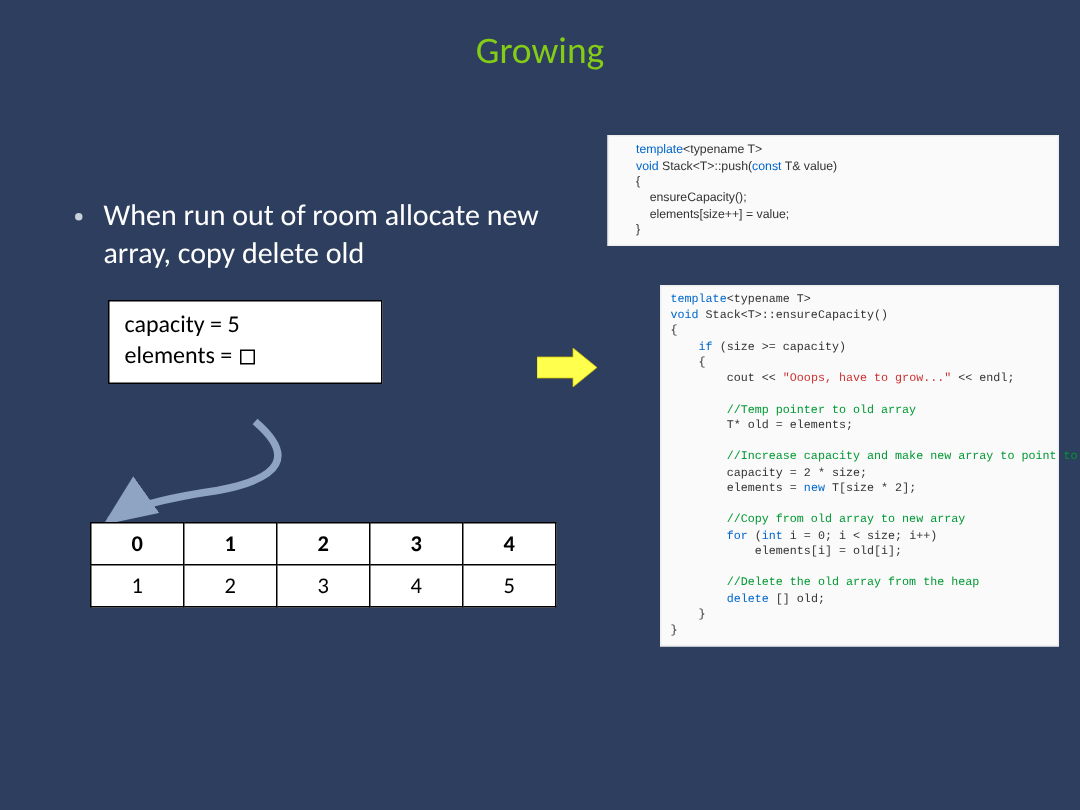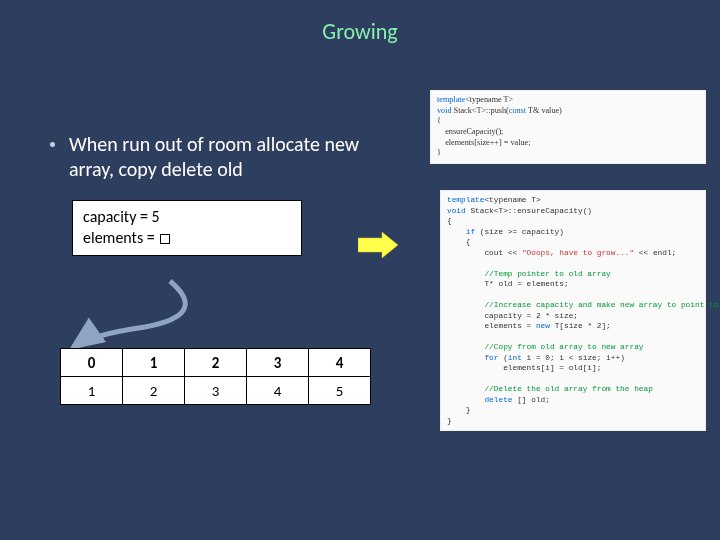--- a/index.html
+++ b/index.html
@@ -6,22 +6,22 @@
   body {
     width: 720px;
     height: 540px;
     background: #2d3e5f;
     font-family: "Calibri", "Segoe UI", sans-serif;
     position: relative;
     overflow: hidden;
   }
   .title {
     text-align: center;
-    color: #86efac;
-    font-size: 22px;
+    color: #84cc16;
+    font-size: 25px;
     font-weight: 400;
     padding-top: 18px;
     padding-bottom: 8px;
   }
   .left-col {
     position: absolute;
     left: 50px;
     top: 132px;
     width: 340px;
   }
@@ -39,21 +39,21 @@
     margin-top: 10px; margin-right: 14px;
     flex-shrink: 0;
   }
   .state-box {
     border: 1.5px solid #000;
     background: #fff;
     color: #000;
     font-size: 16px;
     line-height: 1.3;
     padding: 6px 10px;
-    width: 230px;
+    width: 183px;
     margin-left: 22px;
     position: relative;
   }
   .ptr-square {
     display: inline-block;
     width: 10px; height: 10px;
     border: 1.5px solid #000;
     vertical-align: -1px;
     margin-left: 2px;
   }
@@ -81,28 +81,28 @@
     text-align: center;
     font-size: 15px;
     color: #000;
     font-weight: normal;
   }
   th { font-weight: 700; }
   .code-top {
     position: absolute;
     right: 14px;
     top: 90px;
-    width: 276px;
+    width: 301px;
     background: #fafafa;
     border: 1px solid #eee;
-    font-family: Liberation Serif, serif;
+    font-family: Liberation Sans, sans-serif;
     font-size: 8.2px;
     line-height: 1.3;
     color: #333;
-    padding: 4px 6px;
+    padding: 4px 18px;
     white-space: pre;
   }
   .code-bottom {
     position: absolute;
     right: 14px;
     top: 190px;
     width: 266px;
     background: #fafafa;
     border: 1px solid #eee;
     font-family: Liberation Mono, monospace;

